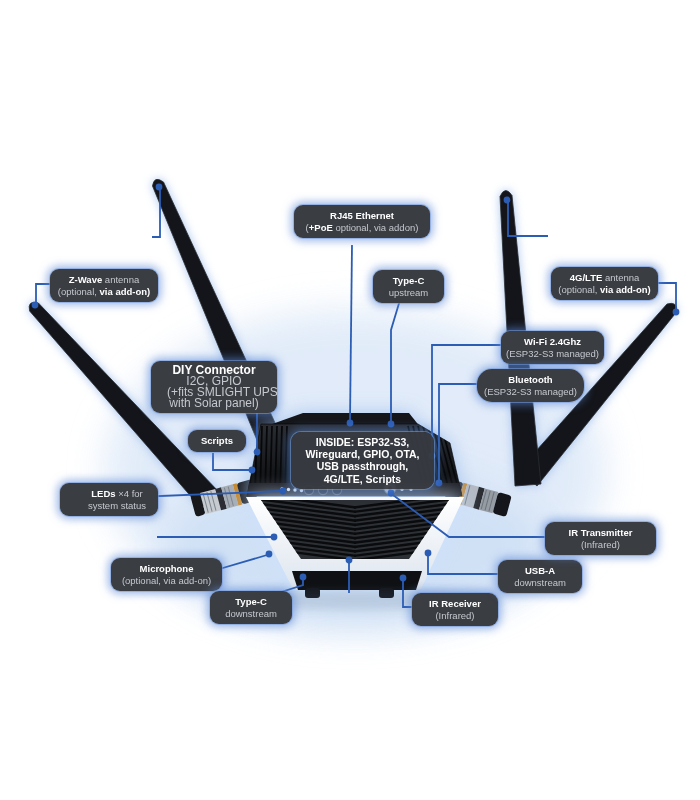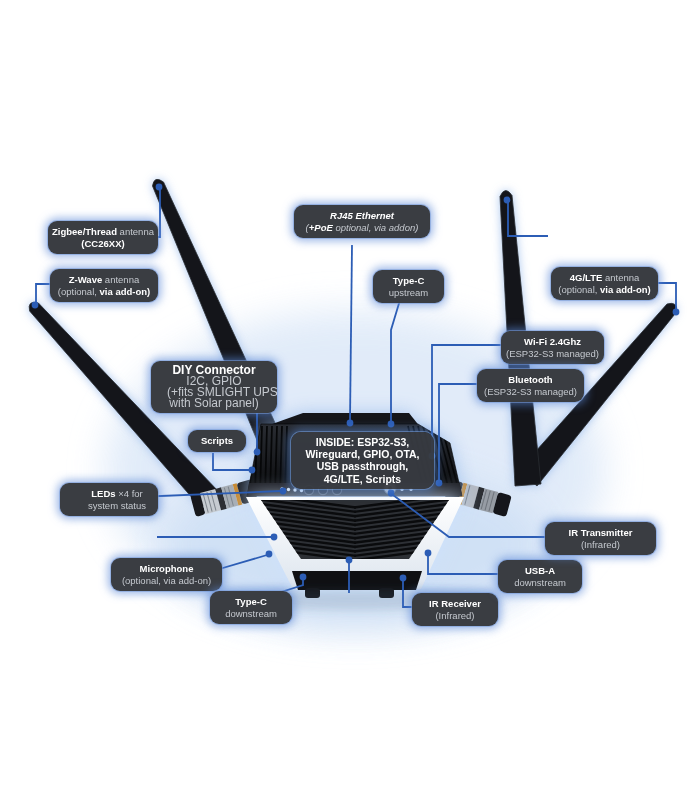--- a/index.html
+++ b/index.html
@@ -213,45 +213,41 @@
         <circle cx="274" cy="537" r="3.4"></circle>
     <circle cx="269" cy="554" r="3.4"></circle>
         <circle cx="303" cy="577" r="3.4"></circle>
     <circle cx="349" cy="560" r="3.4"></circle>
         <circle cx="403" cy="578" r="3.4"></circle>
     <circle cx="428" cy="553" r="3.4"></circle>
         <circle cx="391" cy="493" r="3.4"></circle>
   </g>
 </svg>
 
-<div class="callout" style="left:48px;top:221px;width:104px;">
-  <div class="cl"><span class="rb">Zigbee/Thread</span><span class="rn"> antenna</span></div>
-  <div class="cl"><span class="rb">(CC26XX)</span></div>
-</div>
 <div class="callout" style="left:50px;top:269px;width:102px;">
   <div class="cl"><span class="rb">Z-Wave</span><span class="rn"> antenna</span></div>
   <div class="cl"><span class="rn">(optional, </span><span class="rb">via add-on)</span></div>
 </div>
-<div class="callout" style="left:294px;top:205px;width:130px;font-style:italic;">
+<div class="callout" style="left:294px;top:205px;width:130px;">
   <div class="cl"><span class="rb">RJ45 Ethernet</span></div>
   <div class="cl"><span class="rn">(</span><span class="rb">+PoE</span><span class="rn"> optional, via addon)</span></div>
 </div>
 <div class="callout" style="left:373px;top:270px;width:65px;">
   <div class="cl"><span class="rb">Type-C</span></div>
   <div class="cl"><span class="rn">upstream</span></div>
 </div>
 <div class="callout" style="left:551px;top:267px;width:101px;">
   <div class="cl"><span class="rb">4G/LTE</span><span class="rn"> antenna</span></div>
   <div class="cl"><span class="rn">(optional, </span><span class="rb">via add-on)</span></div>
 </div>
 <div class="callout" style="left:501px;top:331px;width:97px;">
   <div class="cl"><span class="rb">Wi-Fi 2.4Ghz</span></div>
   <div class="cl"><span class="rn">(ESP32-S3 managed)</span></div>
 </div>
-<div class="callout" style="left:477px;top:369px;width:101px;">
+<div class="callout" style="left:477px;top:369px;width:101px;border-radius:15px;">
   <div class="cl"><span class="rb">Bluetooth</span></div>
   <div class="cl"><span class="rn">(ESP32-S3 managed)</span></div>
 </div>
 <div class="callout c4" style="left:151px;top:361px;width:94px;">
   <div class="cl"><span class="rb">DIY Connector</span></div>
   <div class="cl"><span class="rn">I2C, GPIO</span></div>
   <div class="cl"><span class="rn">(+fits SMLIGHT UPS</span></div>
   <div class="cl"><span class="rn">with Solar panel)</span></div>
 </div>
 <div class="callout" style="left:188px;top:430px;width:52px;">

